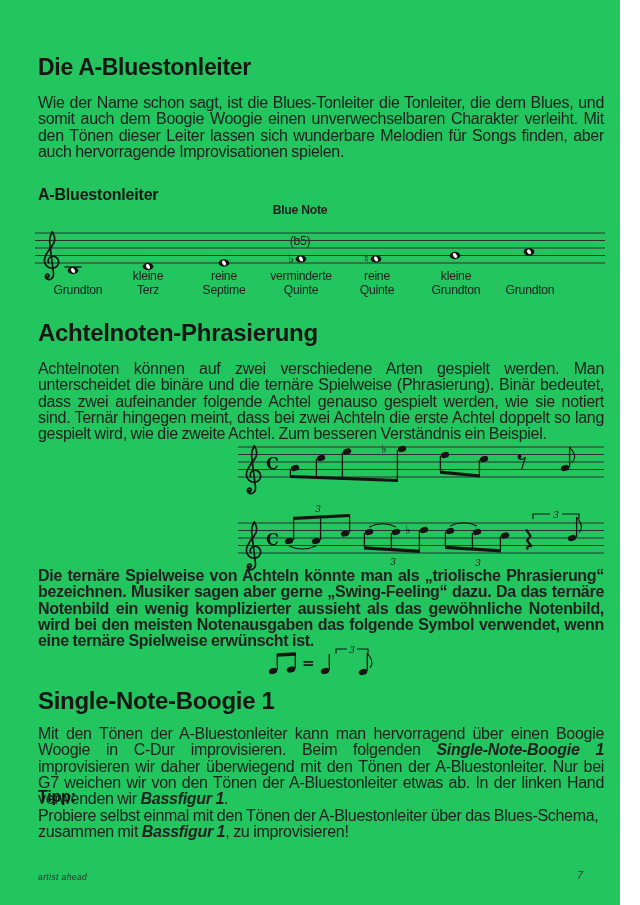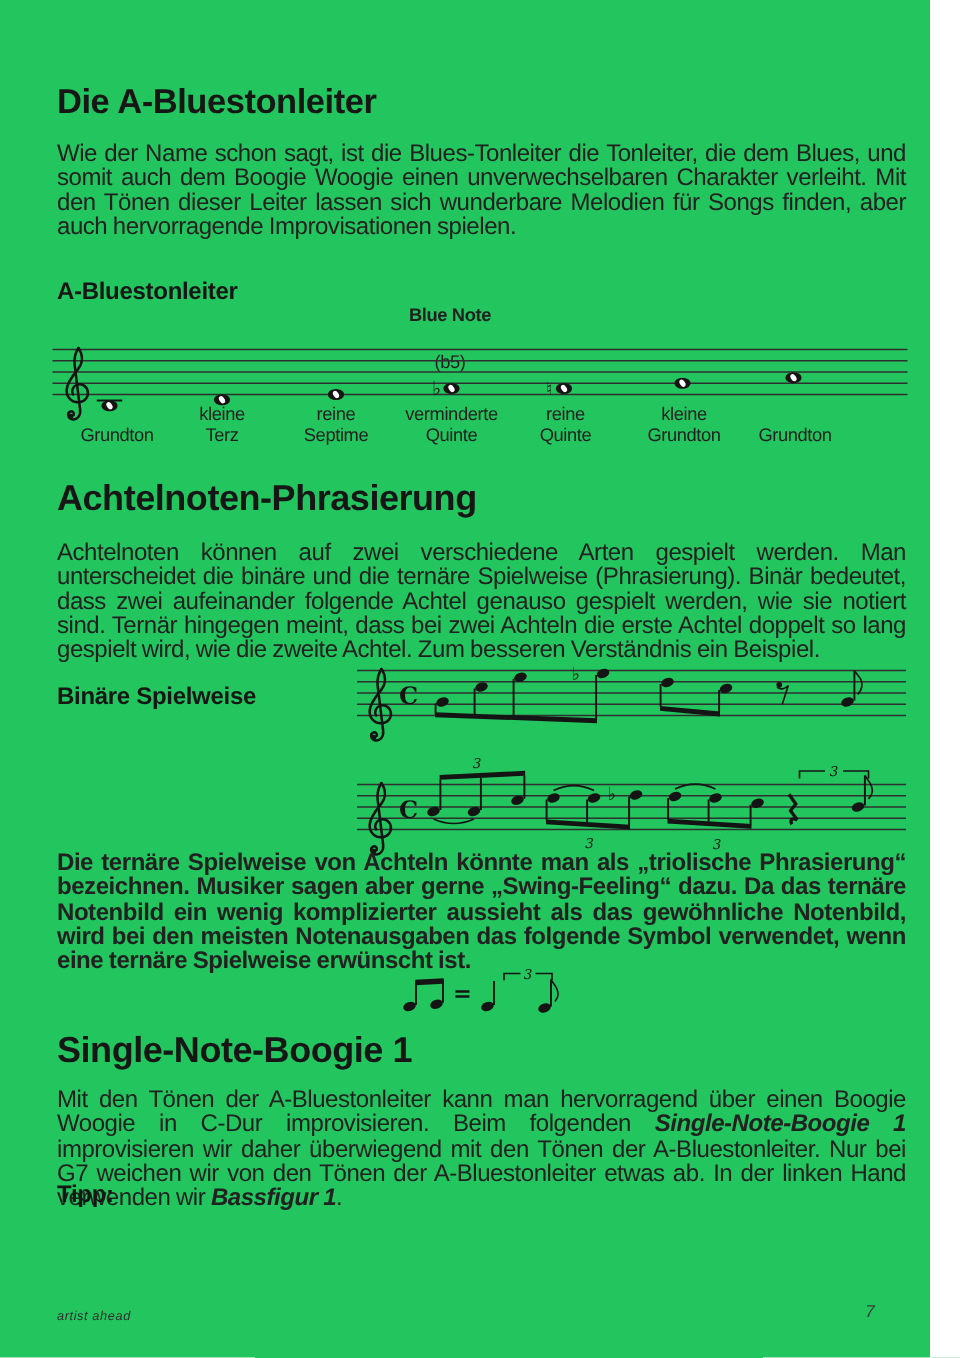--- a/index.html
+++ b/index.html
@@ -103,21 +103,20 @@
   <div class="abs center-label deg" style="left:301px;top:284px;">Quinte</div>
   <div class="abs center-label deg" style="left:377px;top:270px;">reine</div>
   <div class="abs center-label deg" style="left:377px;top:284px;">Quinte</div>
   <div class="abs center-label deg" style="left:456px;top:270px;">kleine</div>
   <div class="abs center-label deg" style="left:456px;top:284px;">Grundton</div>
   <div class="abs center-label deg" style="left:530px;top:284px;">Grundton</div>
 
   <div class="abs h2" style="left:38px;top:319px;">Achtelnoten-Phrasierung</div>
   <div class="abs para" style="left:38px;top:361px;">Achtelnoten können auf zwei verschiedene Arten gespielt werden. Man unterscheidet die binäre und die ternäre Spielweise (Phrasierung). Binär bedeutet, dass zwei aufeinander folgende Achtel genauso gespielt werden, wie sie notiert sind. Ternär hingegen meint, dass bei zwei Achteln die erste Achtel doppelt so lang gespielt wird, wie die zweite Achtel. Zum besseren Verständnis ein Beispiel.</div>
 
-  <div class="abs h3" style="left:38px;top:456px;">Binäre Spielweise</div>
 
   <svg class="abs" style="left:238px;top:440px;" width="366" height="58" viewBox="0 0 366 58">
     <g>
       <line class="staffline" x1="0" y1="7" x2="366" y2="7"></line>
       <line class="staffline" x1="0" y1="14.5" x2="366" y2="14.5"></line>
       <line class="staffline" x1="0" y1="22" x2="366" y2="22"></line>
       <line class="staffline" x1="0" y1="29.5" x2="366" y2="29.5"></line>
       <line class="staffline" x1="0" y1="37" x2="366" y2="37"></line>
     </g>
     <g transform="translate(13,29.5) scale(0.94)">
@@ -243,17 +242,18 @@
       <ellipse class="nh" cx="101" cy="30" rx="4.3" ry="3" transform="rotate(-18 101 30)"></ellipse>
       <line class="stem" x1="105.3" y1="29" x2="105.3" y2="11"></line>
       <path class="thin" d="M105.3,11 C107,14.5 110.5,16 110,21.5 C109.8,23.3 108.8,24.6 108,25.6" stroke-width="1.6"></path>
     </g>
   </svg>
 
   <div class="abs h2" style="left:38px;top:687px;">Single-Note-Boogie 1</div>
   <div class="abs para" style="left:38px;top:726px;"><span>Mit den Tönen der A-Bluestonleiter kann man hervorragend über einen Boogie Woogie in C-Dur improvisieren. Beim folgenden </span><span class="bi">Single-Note-Boogie 1</span><span> improvisieren wir daher überwiegend mit den Tönen der A-Bluestonleiter. Nur bei G7 weichen wir von den Tönen der A-Bluestonleiter etwas ab. In der linken Hand verwenden wir </span><span class="bi">Bassfigur 1</span><span>.</span></div>
 
   <div class="abs h3" style="left:38px;top:788px;">Tipp:</div>
+  <div class="abs para" style="left:38px;top:808px;text-align:left;"><span>Probiere selbst einmal mit den Tönen der A-Bluestonleiter über das Blues-Schema, zusammen mit </span><span class="bi">Bassfigur 1</span><span>, zu improvisieren!</span></div>
 
   <div class="abs brand" style="left:38px;top:872px;">artist ahead</div>
   <div class="abs pagenum" style="left:569px;top:869px;">7</div>
 
 </div>
 
 </body></html>

